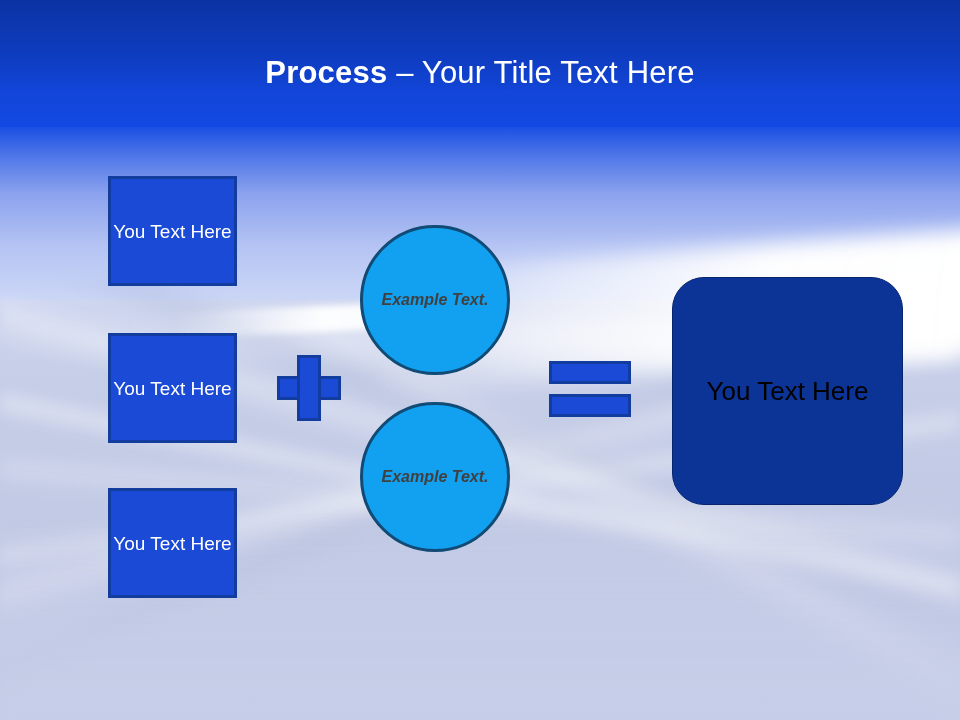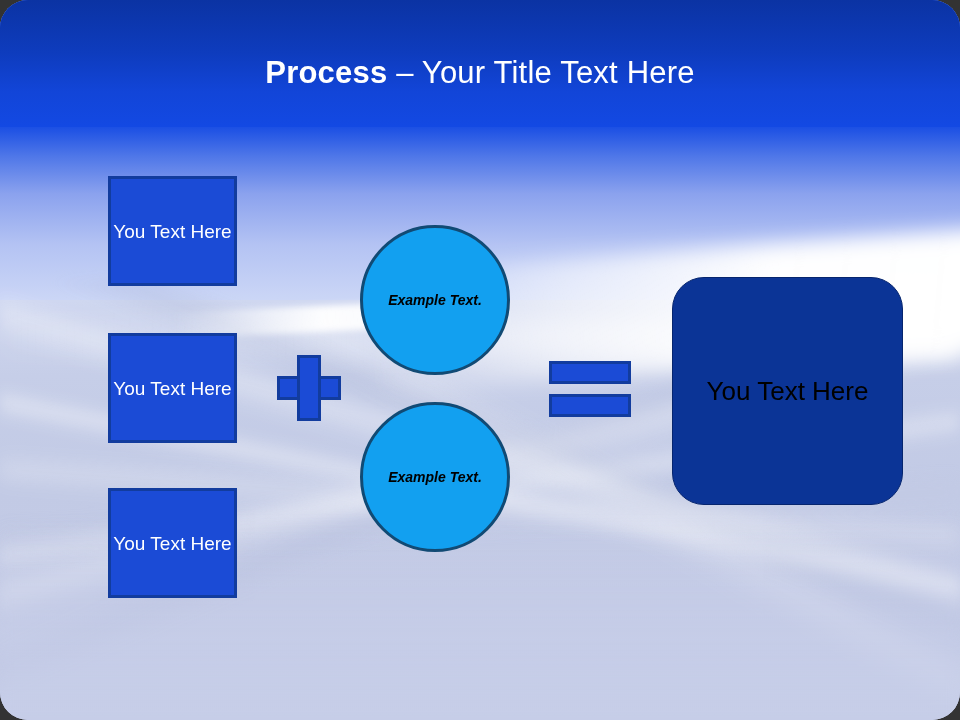--- a/index.html
+++ b/index.html
@@ -7,21 +7,20 @@
     padding: 0;
     background: #333;
   }
   #slide {
     position: relative;
     width: 960px;
     height: 720px;
     overflow: hidden;
     font-family: "Liberation Sans", sans-serif;
     background: #c3ccea;
-    border-radius: 28px;
   }
 
   
   .bg-sky {
     position: absolute;
     left: 0; top: 0; width: 960px; height: 340px;
     background: linear-gradient(to bottom,
         #1349e3 0%,
         #1349e3 36%,
         #4f77e8 46%,
@@ -157,22 +156,22 @@
     position: absolute;
     width: 150px; height: 150px;
     left: 360px;
     border-radius: 50%;
     background: #12a0f0;
     border: 3px solid #114a74;
     box-sizing: border-box;
     display: flex;
     align-items: center;
     justify-content: center;
-    color: #000000;
-    font-size: 14px;
+    color: #404040;
+    font-size: 16px;
     line-height: 22px;
     font-weight: bold;
     font-style: italic;
     text-align: center;
   }
   #circle-1 { top: 225px; }
   #circle-2 { top: 402px; }
 
   
   .equals-sign {

